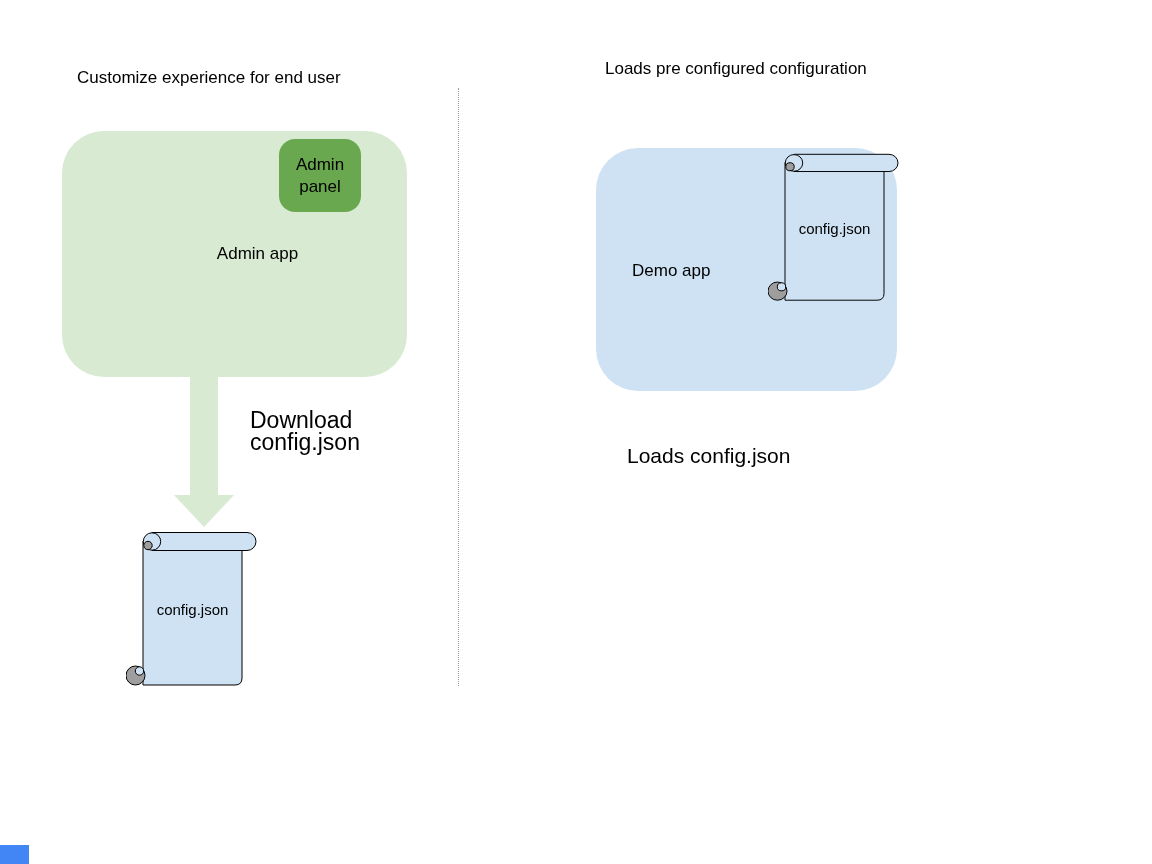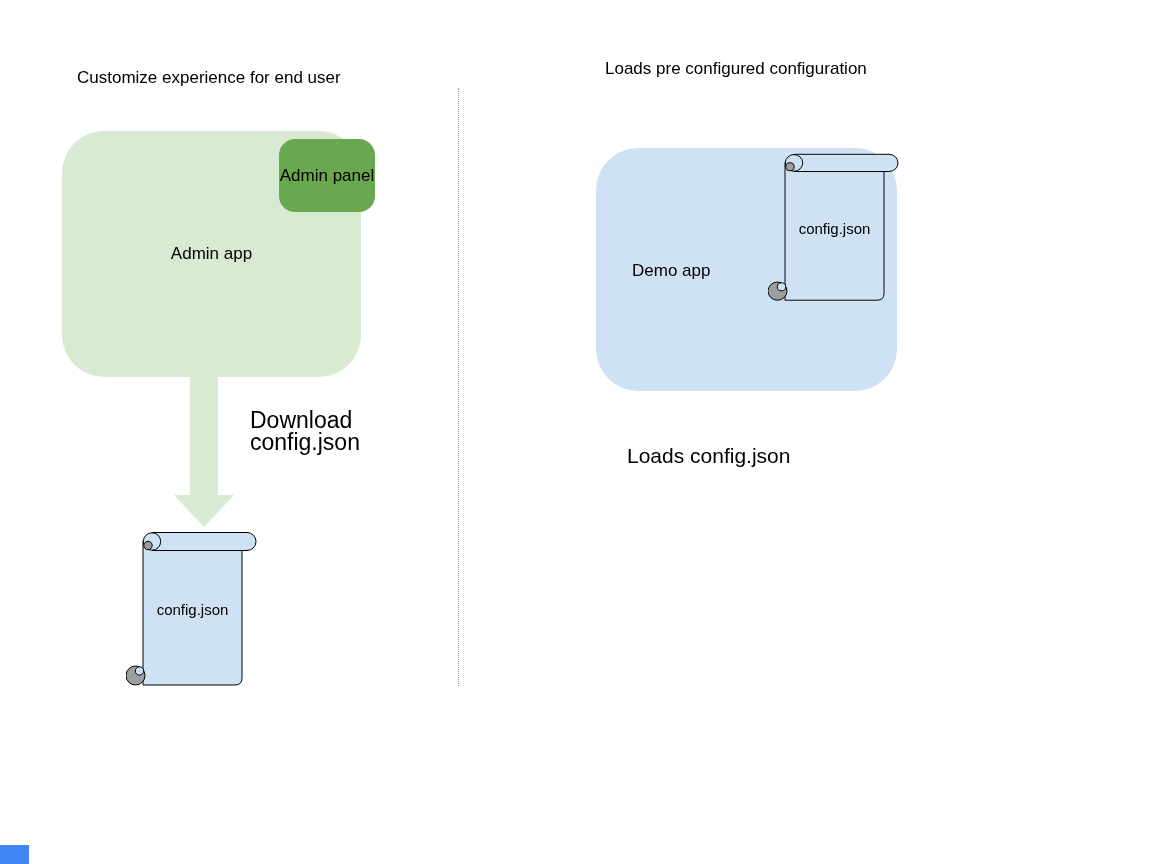--- a/index.html
+++ b/index.html
@@ -16,25 +16,25 @@
     width:1152px;height:864px;background:#ffffff;position:relative;overflow:hidden;
     font-family:"Liberation Sans","DejaVu Sans",sans-serif;color:#000;
   }
   .abs{position:absolute;}
   .title{font-size:17px;line-height:20px;white-space:nowrap;}
   .left-title{left:77px;top:48px;margin-top:20px;}
   .right-title{left:605px;top:59px;}
   .divider{left:458px;top:88px;height:598px;width:0;border-left:1px dotted var(--divider-gray);}
   .admin-app-box{
     left:62px;top:131px;width:299px;height:246px;border-radius:42px;
-    background:var(--light-green);display:flex;align-items:center;justify-content:center;
+    background:var(--light-green);display:flex;align-items:center;justify-content:center;padding-left:46px;
   }
   .app-label{font-size:17px;}
   .admin-panel-box{
-    left:279px;top:139px;width:96px;height:73px;border-radius:16px;
+    left:279px;top:139px;width:82px;height:73px;border-radius:16px;
     background:var(--dark-green);display:flex;align-items:center;justify-content:center;
     text-align:center;z-index:2;
   }
   .admin-panel-box span{font-size:17px;line-height:22px;}
   .down-arrow{left:170px;top:377px;z-index:0;}
   .arrow-label{left:250px;top:409px;font-size:23px;line-height:22px;}
   .arrow-label span{display:block;}
   .demo-app-box{
     left:596px;top:148px;width:301px;height:243px;border-radius:42px;
     background:var(--light-blue);

